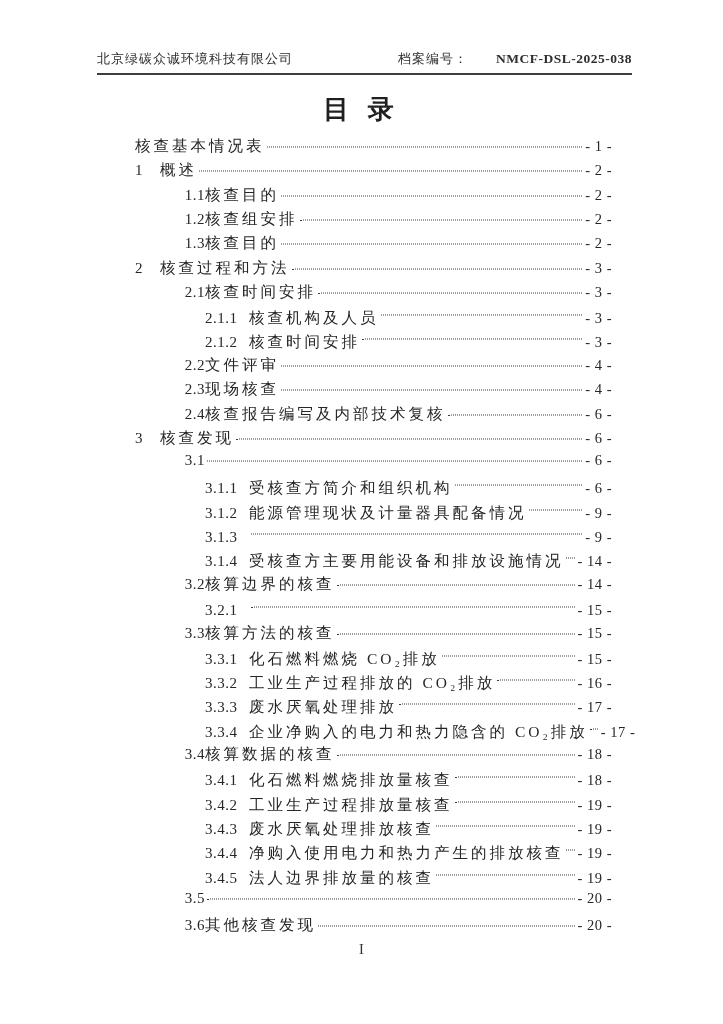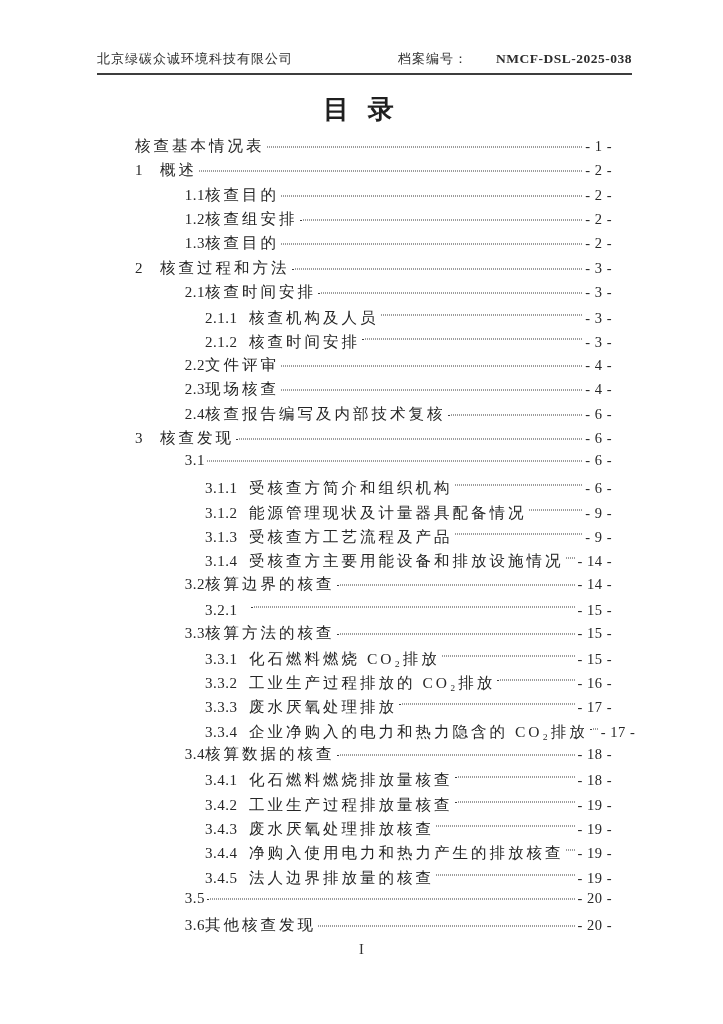--- a/index.html
+++ b/index.html
@@ -221,21 +221,20 @@
 
   <div class="toc-row lvl3">
     <span class="num">3.1.2</span>
     <span class="label">能源管理现状及计量器具配备情况</span>
     <span class="leader"></span>
     <span class="pg">- 9 -</span>
   </div>
 
   <div class="toc-row lvl3">
     <span class="num">3.1.3</span>
-    <span class="label">受核查方工艺流程及产品</span>
     <span class="leader"></span>
     <span class="pg">- 9 -</span>
   </div>
 
   <div class="toc-row lvl3">
     <span class="num">3.1.4</span>
     <span class="label">受核查方主要用能设备和排放设施情况</span>
     <span class="leader"></span>
     <span class="pg">- 14 -</span>
   </div>

